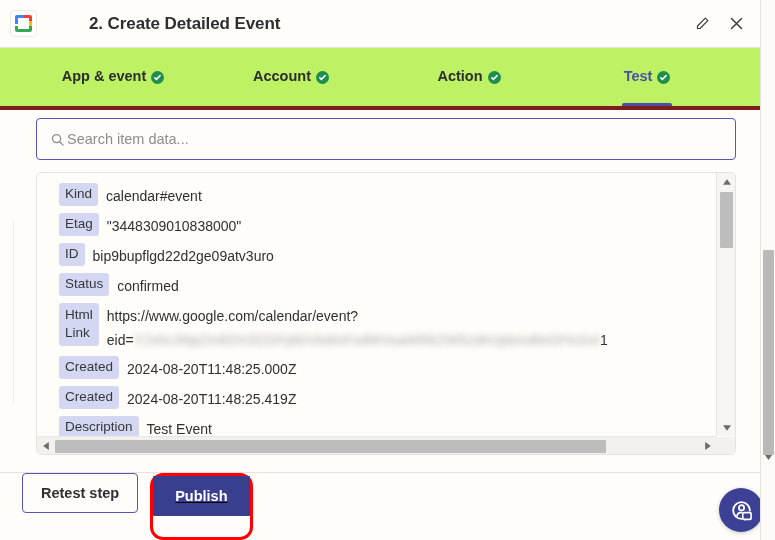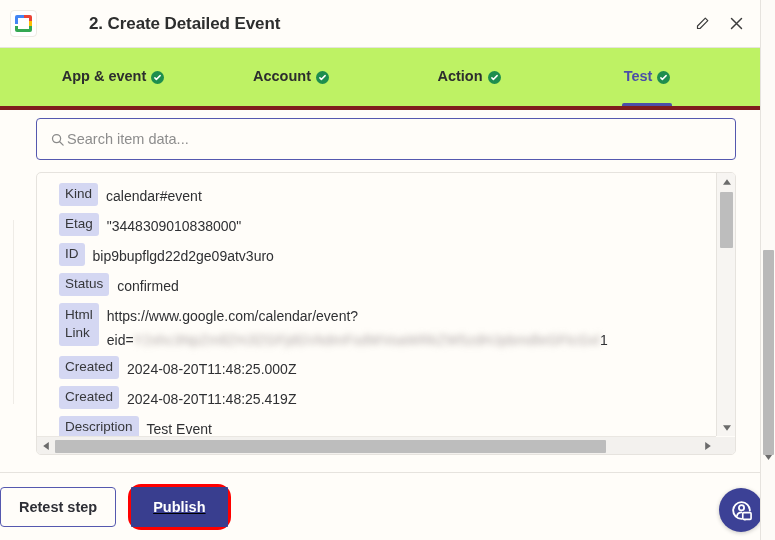--- a/index.html
+++ b/index.html
@@ -268,21 +268,21 @@
   }
 
   
   .footer {
     position: absolute;
     left: 0; bottom: 0;
     width: 760px; height: 68px;
     background: #fffdf9;
     border-top: 1px solid #e6e3de;
     display: flex;
-    align-items: center;
+    padding-left: 22px;
     gap: 12px;
   }
   .btn {
     font-family: "Liberation Sans", sans-serif;
     font-size: 14.5px;
     font-weight: bold;
     border-radius: 4px;
     cursor: pointer;
     height: 40px;
     display: inline-flex;

